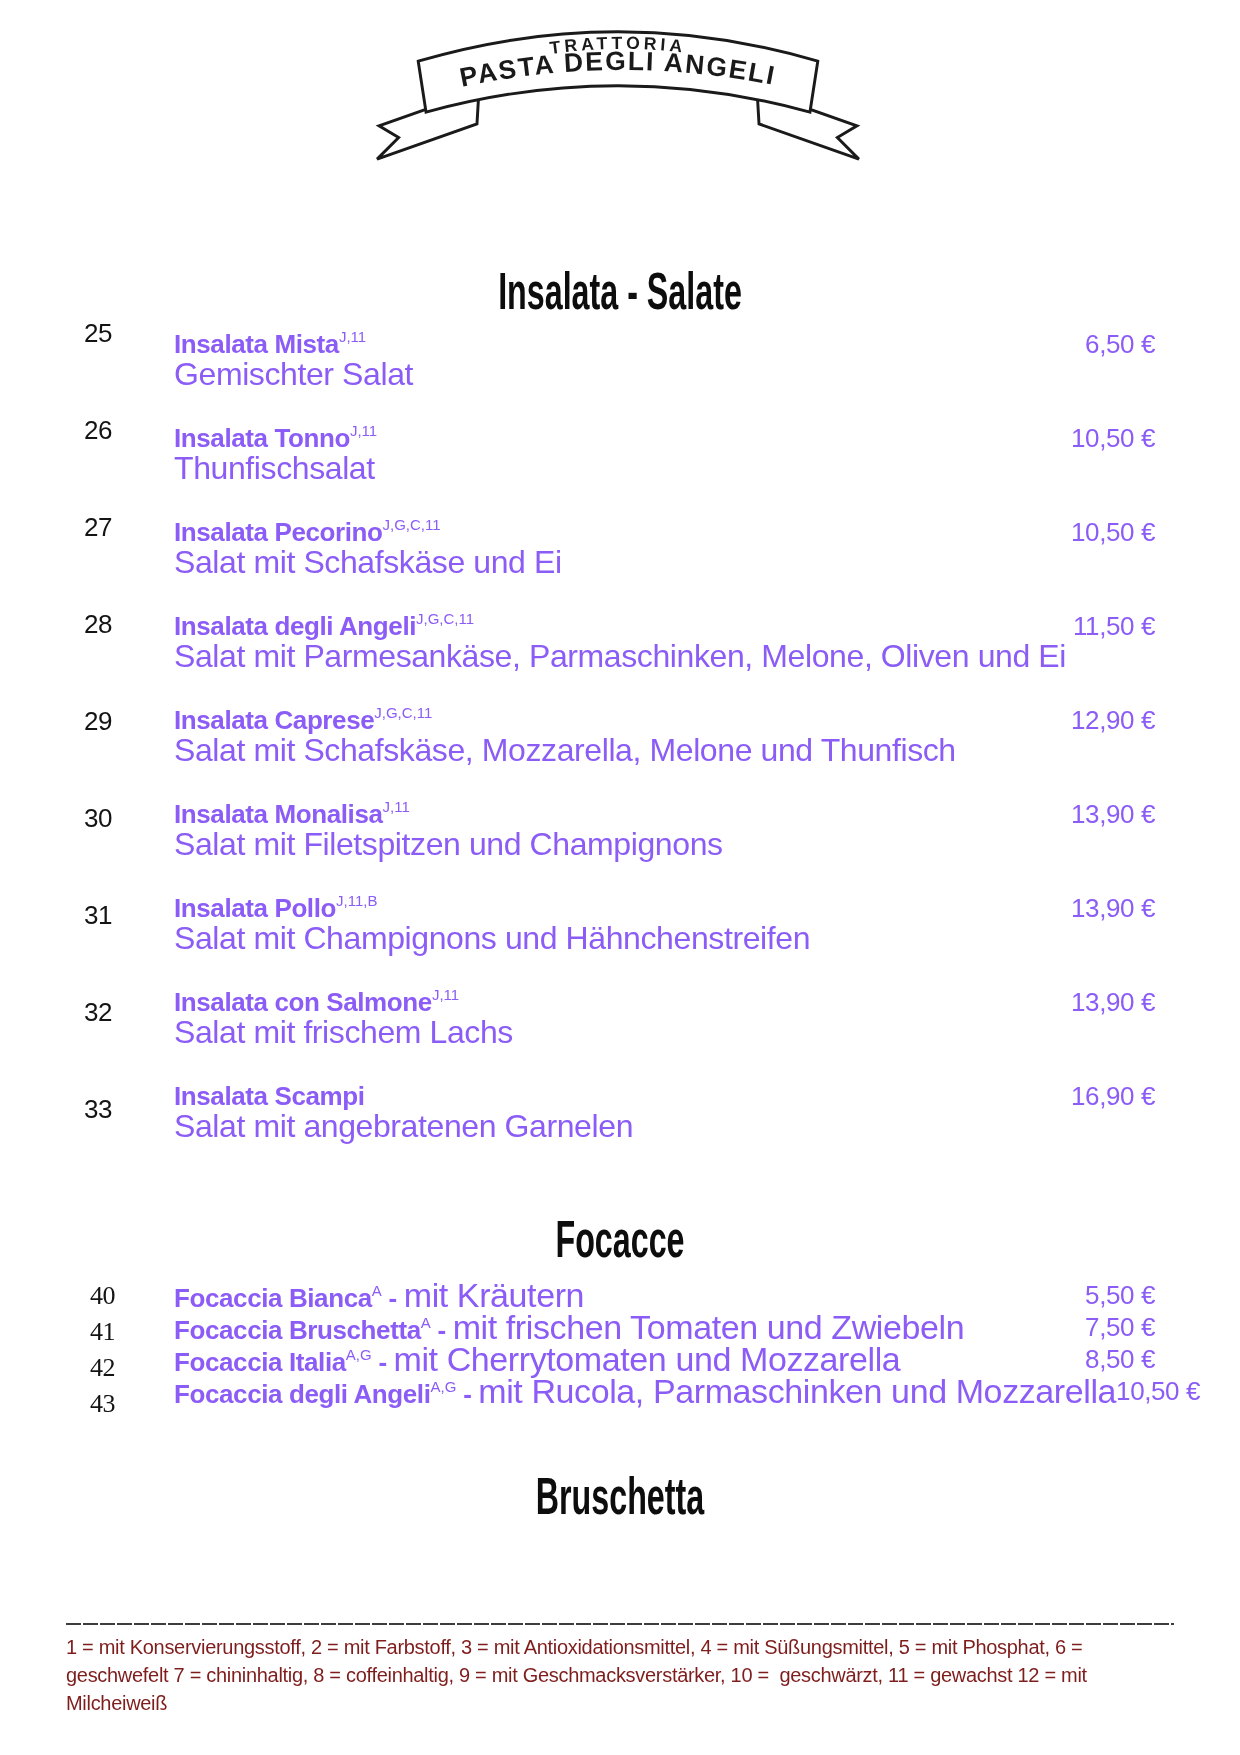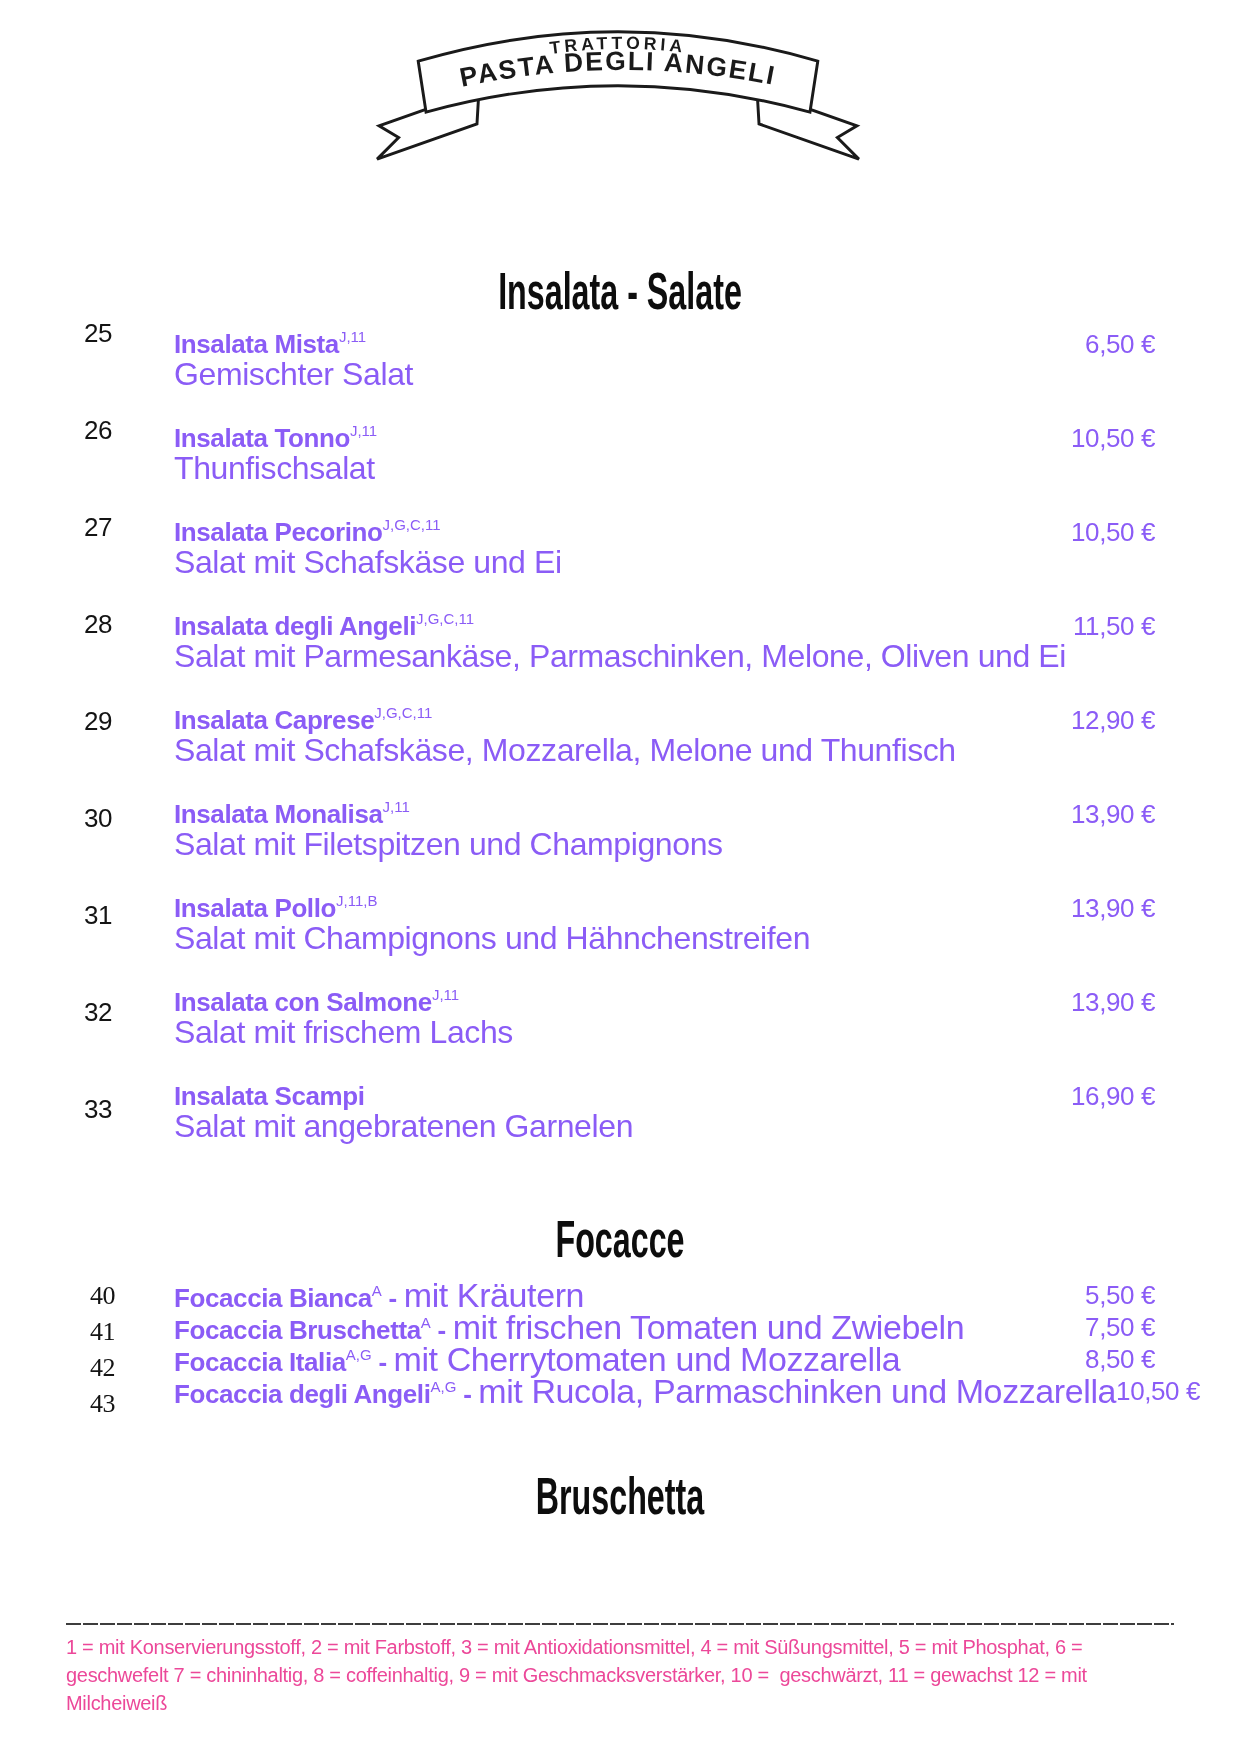--- a/index.html
+++ b/index.html
@@ -55,21 +55,21 @@
   .foc-row .sep{font-weight:bold;font-size:26px;line-height:32px;white-space:pre;}
   .foc-row .desc{font-size:34px;line-height:32px;letter-spacing:-0.4px;}
   .foc-row .price{flex:0 0 auto;font-size:26px;line-height:32px;white-space:pre;letter-spacing:-0.4px;}
   
   .footer{position:absolute;left:66px;top:1623px;width:1108px;}
   .footer .rule{
     height:2px;width:100%;
     background:repeating-linear-gradient(to right,#3d3d3d 0 15px,rgba(0,0,0,0) 15px 17px);
     margin-bottom:8px;
   }
-  .footer .fline{font-size:20px;line-height:28px;letter-spacing:-0.3px;color:#ec4899;white-space:pre;}
+  .footer .fline{font-size:20px;line-height:28px;letter-spacing:-0.3px;color:#7f1d1d;white-space:pre;}
 </style>
 </head>
 <body>
 
 <div class="page">
 
   <svg class="logo" viewBox="0 0 520 145" aria-hidden="true">
 
     <path d="M 118,68 L 16,104 L 36,116 L 14,138 L 116,102 Z"></path>
     <path d="M 402,68 L 504,104 L 484,116 L 506,138 L 404,102 Z"></path>

